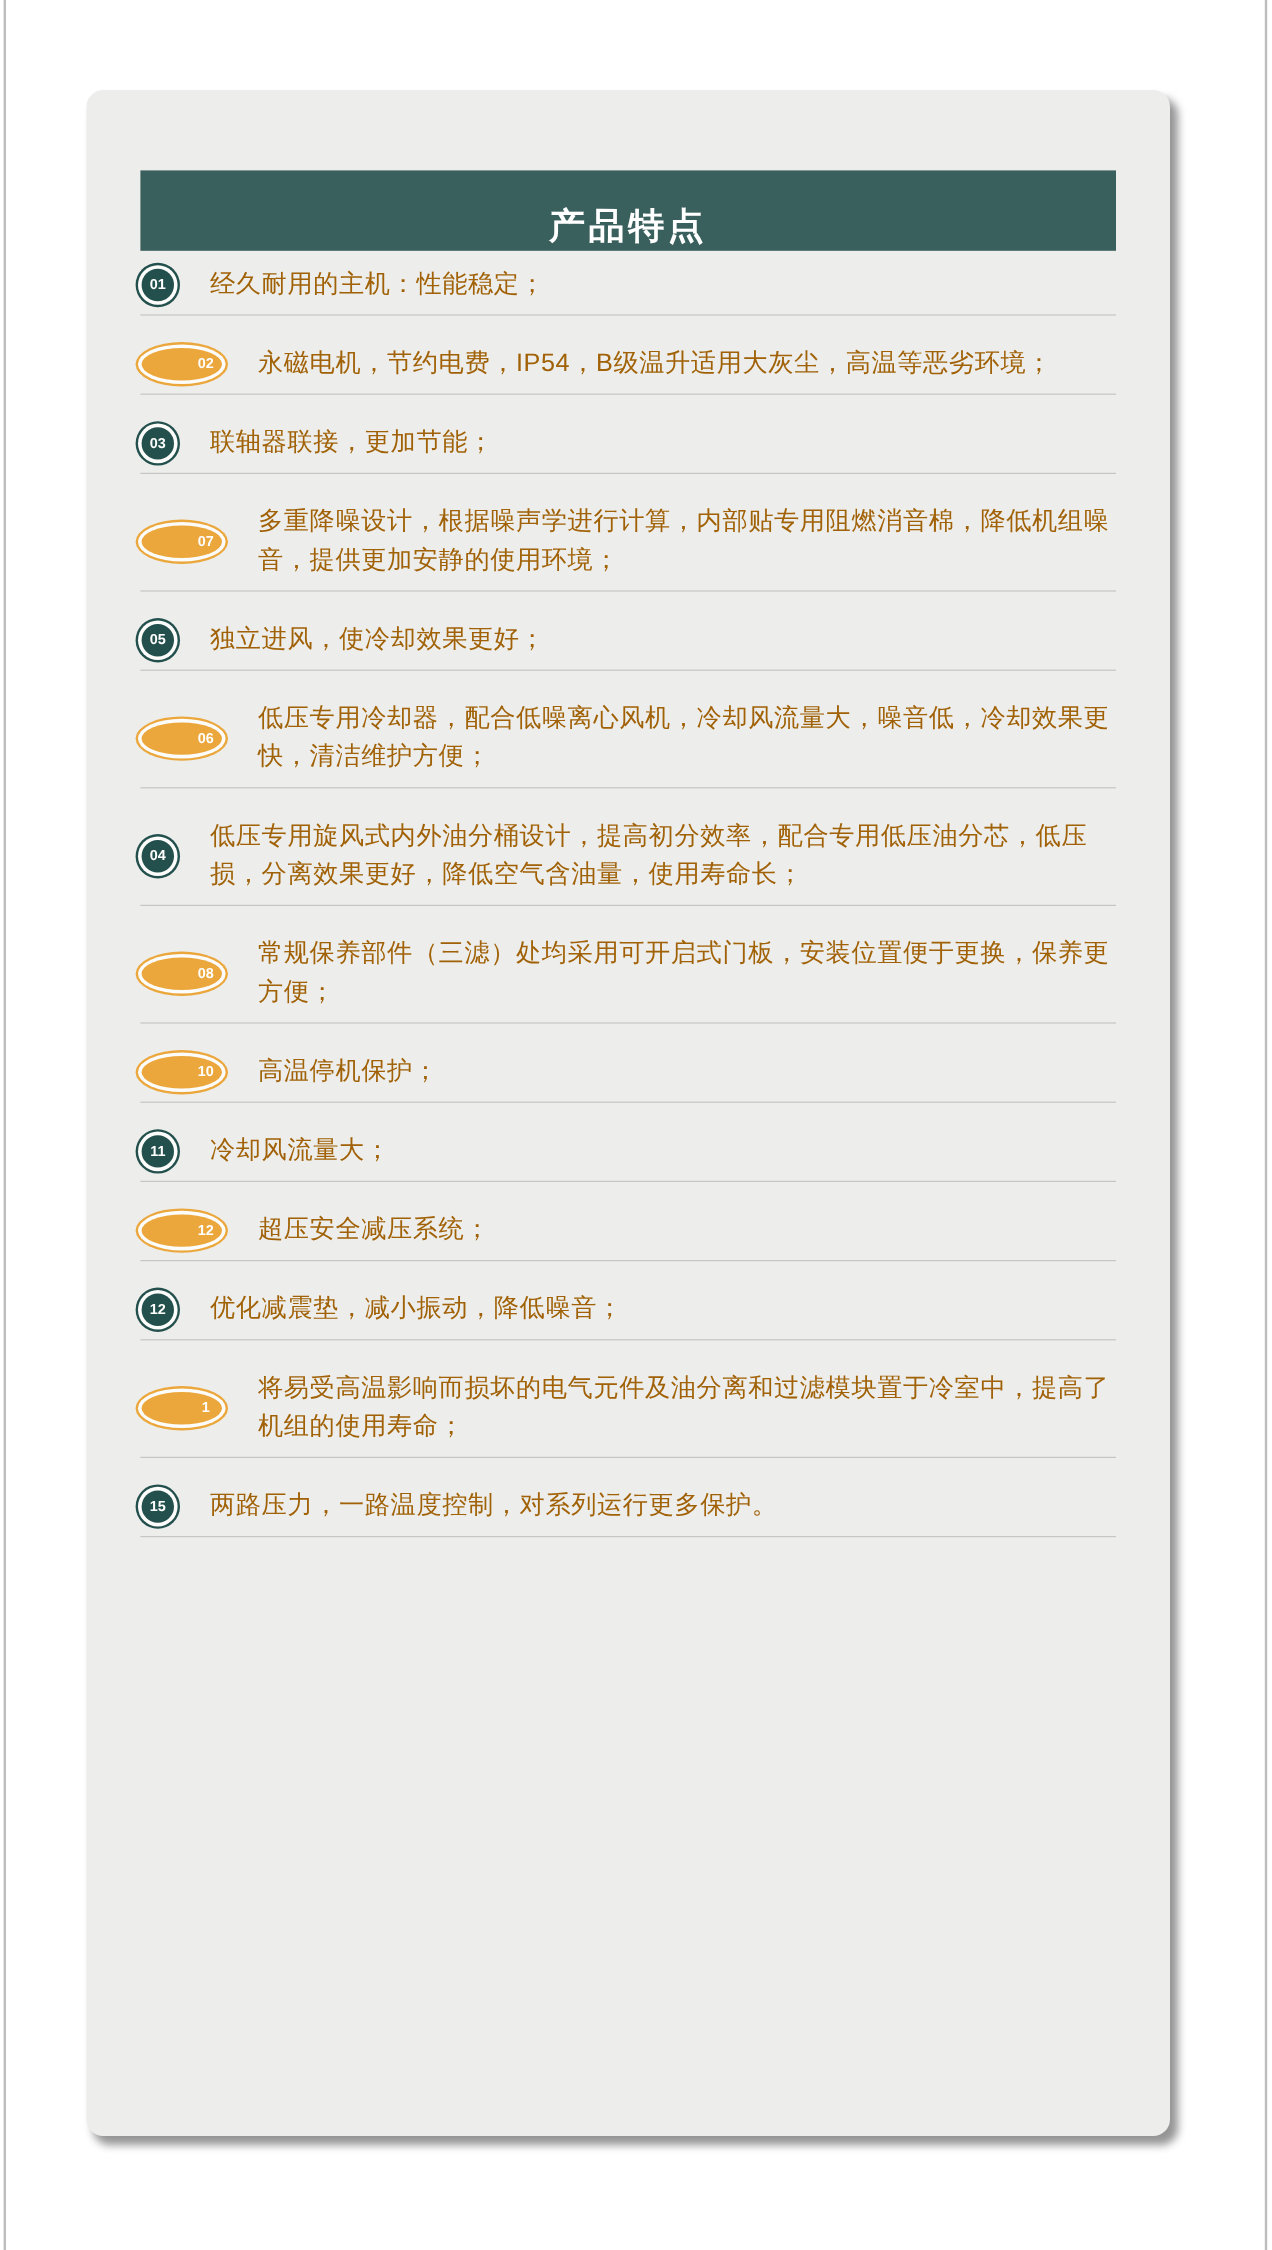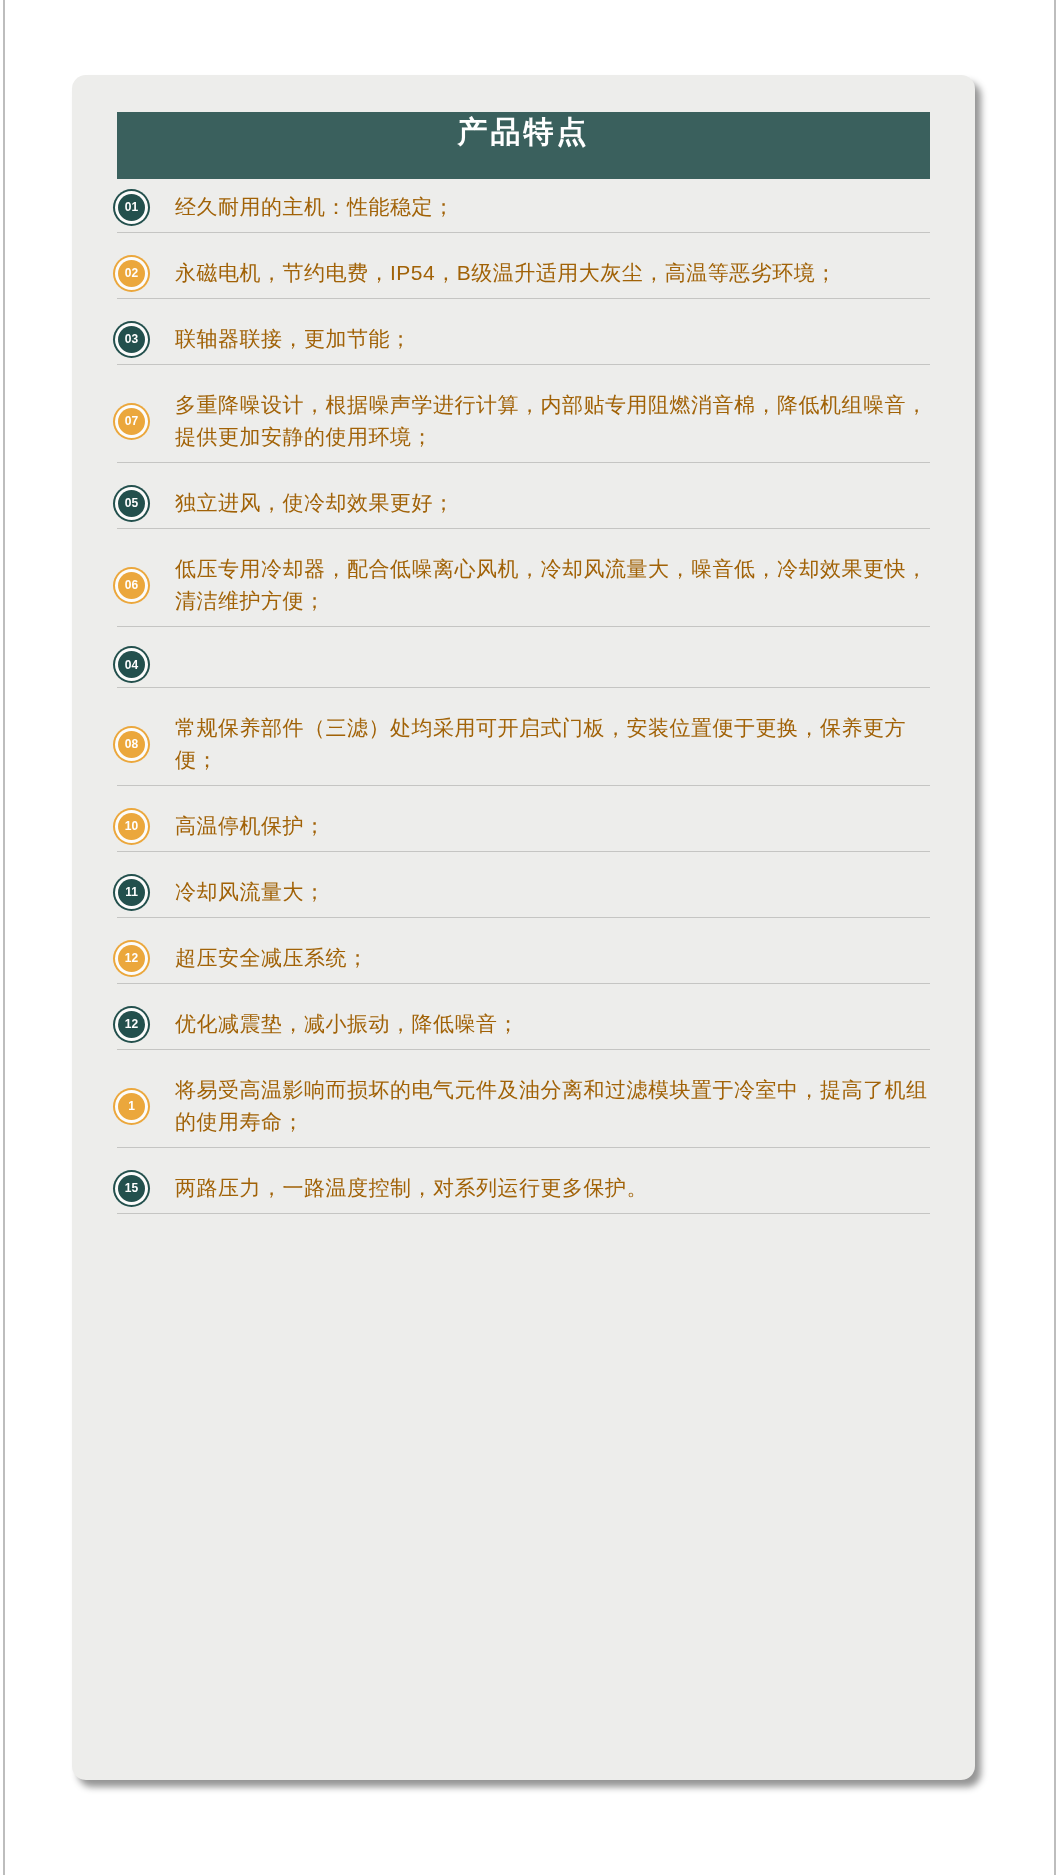--- a/index.html
+++ b/index.html
@@ -31,26 +31,26 @@
     top: 75px;
     width: 903px;
     height: 1705px;
     background: var(--card-bg, #ededeb);
     border-radius: 14px;
     box-shadow: 6px 7px 7px rgba(0, 0, 0, 0.42);
     box-sizing: border-box;
   }
 
   .banner {
-    margin: 37px 45px 0 45px;
+    margin: 67px 45px 0 45px;
     height: 67px;
     background: var(--banner, #3a605d);
     color: #ffffff;
     display: flex;
-    align-items: flex-start;
+    align-items: flex-end;
     justify-content: center;
     font-size: 30px;
     font-weight: bold;
     letter-spacing: 3px;
   }
 
   .features {
     margin: 0 45px;
   }
   .feature-row {
@@ -76,20 +76,21 @@
     color: #ffffff;
     margin-left: 1px;
   }
   .badge.teal {
     background: var(--teal, #23504d);
     box-shadow: 0 0 0 3px #fcfcfb, 0 0 0 5px var(--teal, #23504d);
   }
   .badge.orange {
     background: var(--orange, #eba73c);
     box-shadow: 0 0 0 3px #fcfcfb, 0 0 0 5px var(--orange, #eba73c);
+    padding-left: 40px;
   }
   .feature-text {
     margin: 0;
     font-size: 21px;
     line-height: 32px;
     color: #a16207;
     letter-spacing: 0.5px;
   }
 </style>
 </head>
@@ -129,20 +130,21 @@
     <p class="feature-text">独立进风，使冷却效果更好；</p>
   </div>
 
   <div class="feature-row">
     <span class="badge orange">06</span>
     <p class="feature-text">低压专用冷却器，配合低噪离心风机，冷却风流量大，噪音低，冷却效果更快，清洁维护方便；</p>
   </div>
 
   <div class="feature-row">
     <span class="badge teal">04</span>
+    <p class="feature-text">低压专用旋风式内外油分桶设计，提高初分效率，配合专用低压油分芯，低压损，分离效果更好，降低空气含油量，使用寿命长；</p>
   </div>
 
   <div class="feature-row">
     <span class="badge orange">08</span>
     <p class="feature-text">常规保养部件（三滤）处均采用可开启式门板，安装位置便于更换，保养更方便；</p>
   </div>
 
 
   <div class="feature-row">
     <span class="badge orange">10</span>

